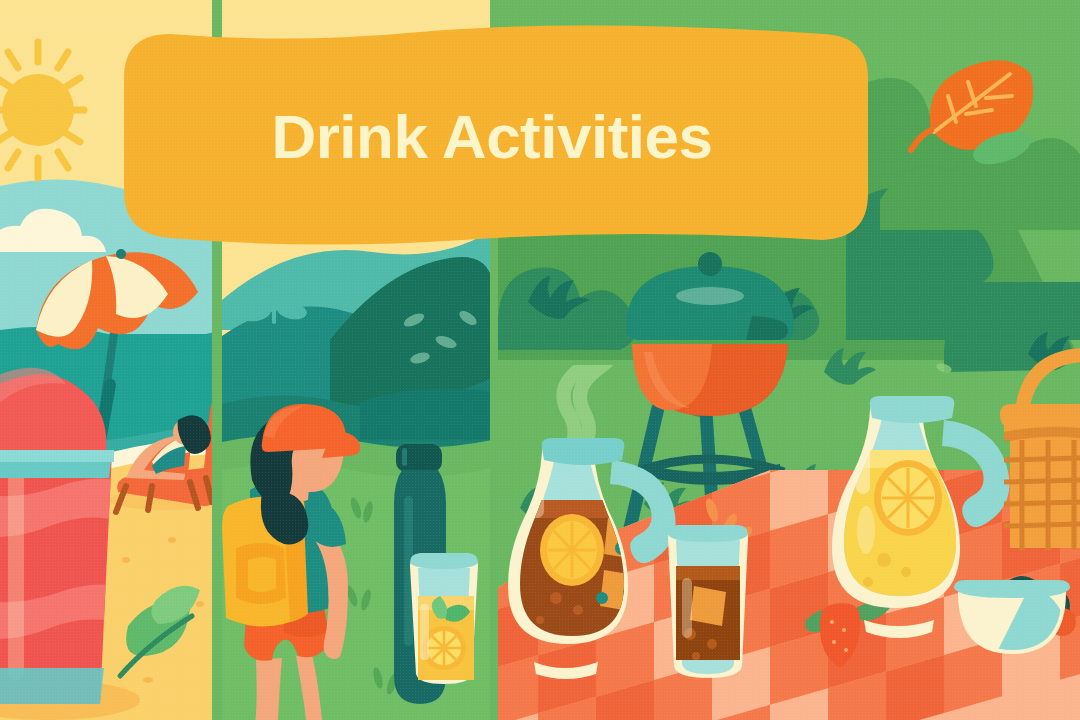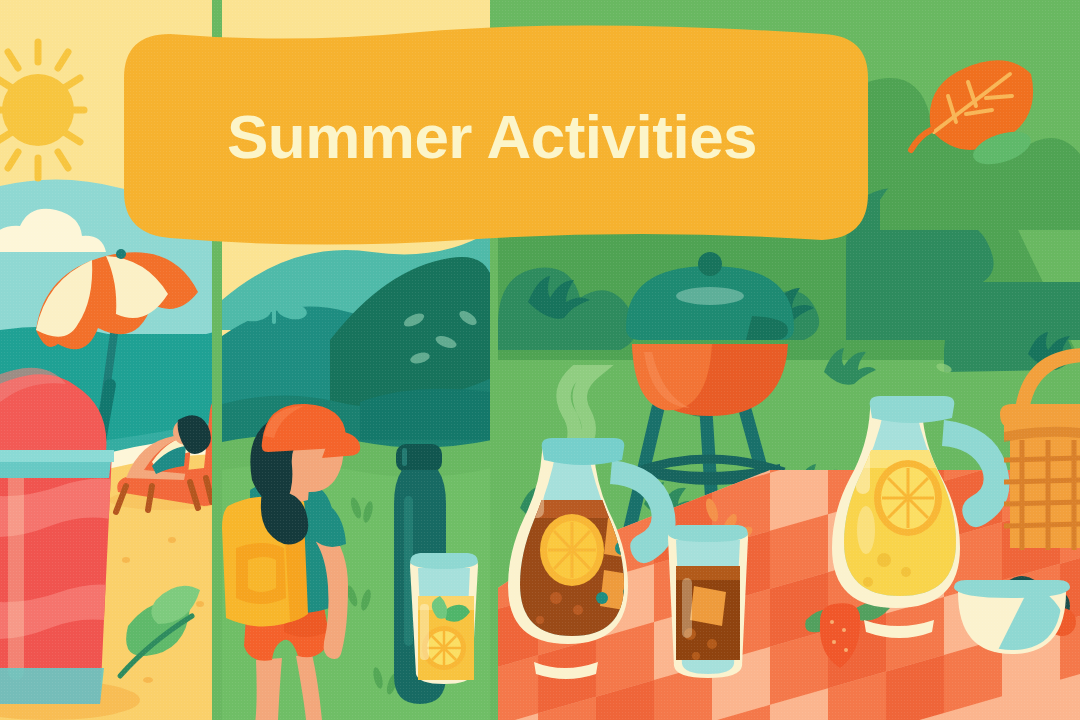--- a/index.html
+++ b/index.html
@@ -562,16 +562,16 @@
                q-180 -12 -360 0
                q-150 10 -292 -2
                q-46 -4 -46 -46 Z" fill="#F6B22F"></path>
     </g>
 
   </svg>
 
   <div class="grain"></div>
 
   <div id="banner">
-    <div class="line l1">Summer Activities</div>
+    <div class="line l1">Drink Activities</div>
   </div>
 
 </div>
 
 </body></html>

